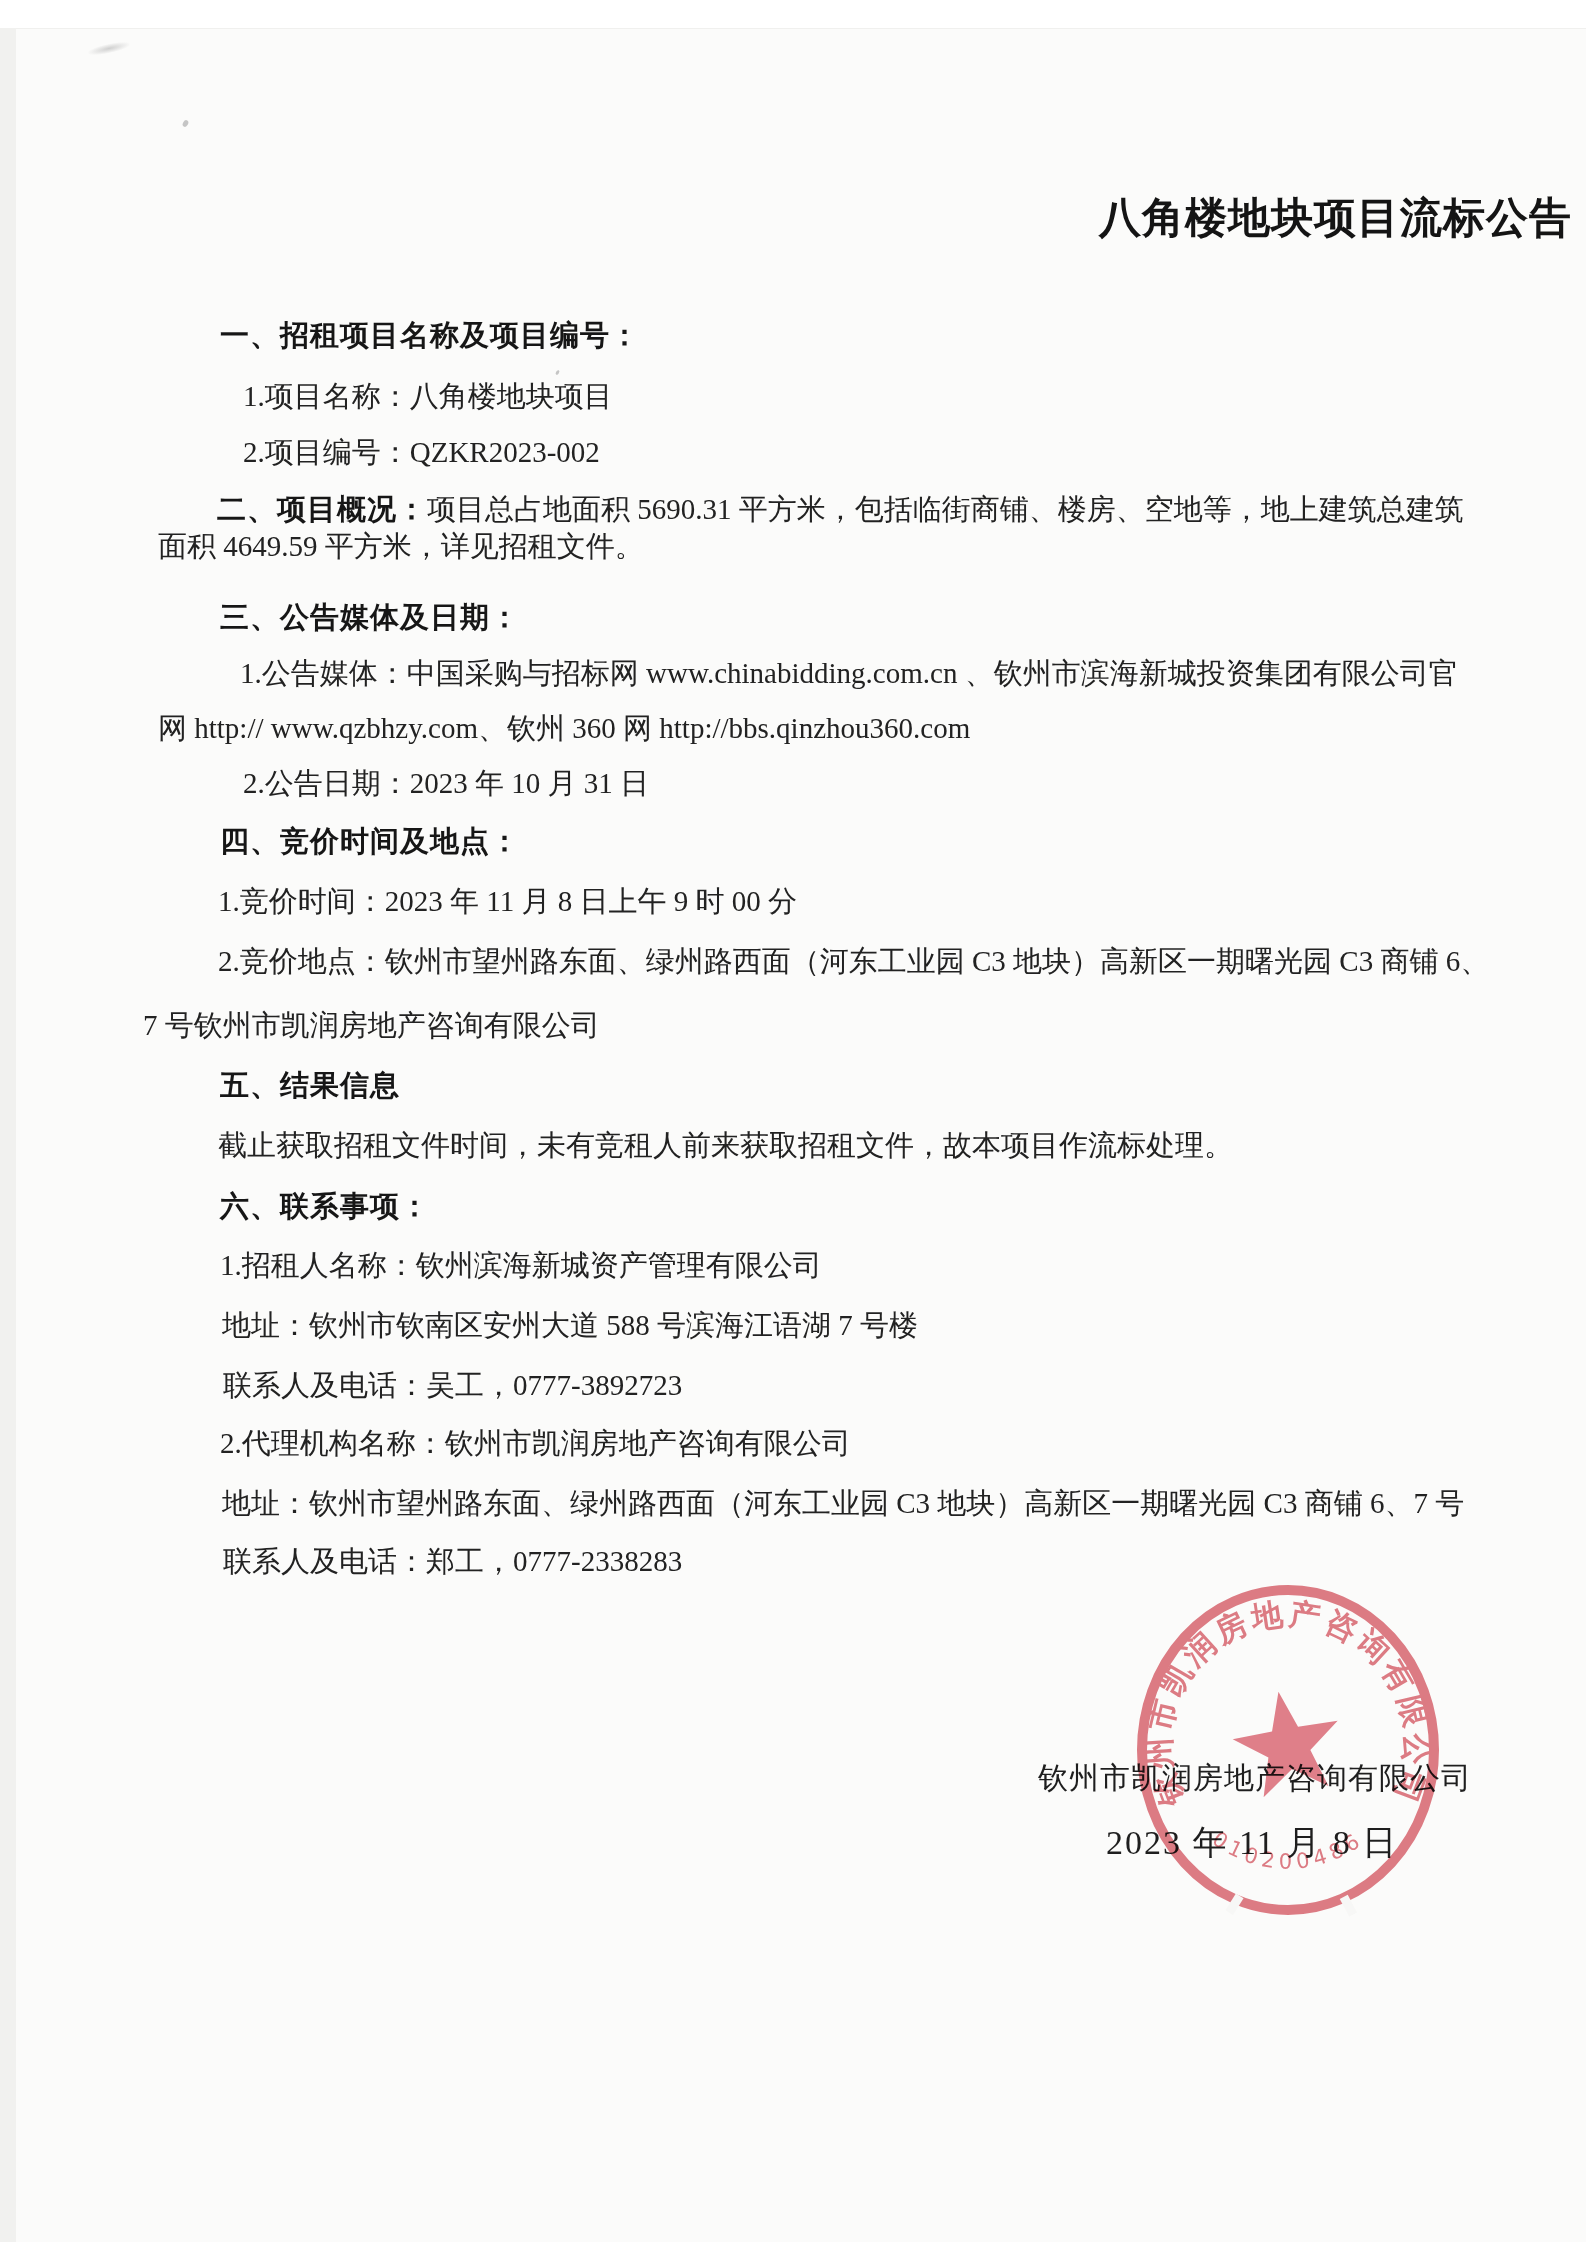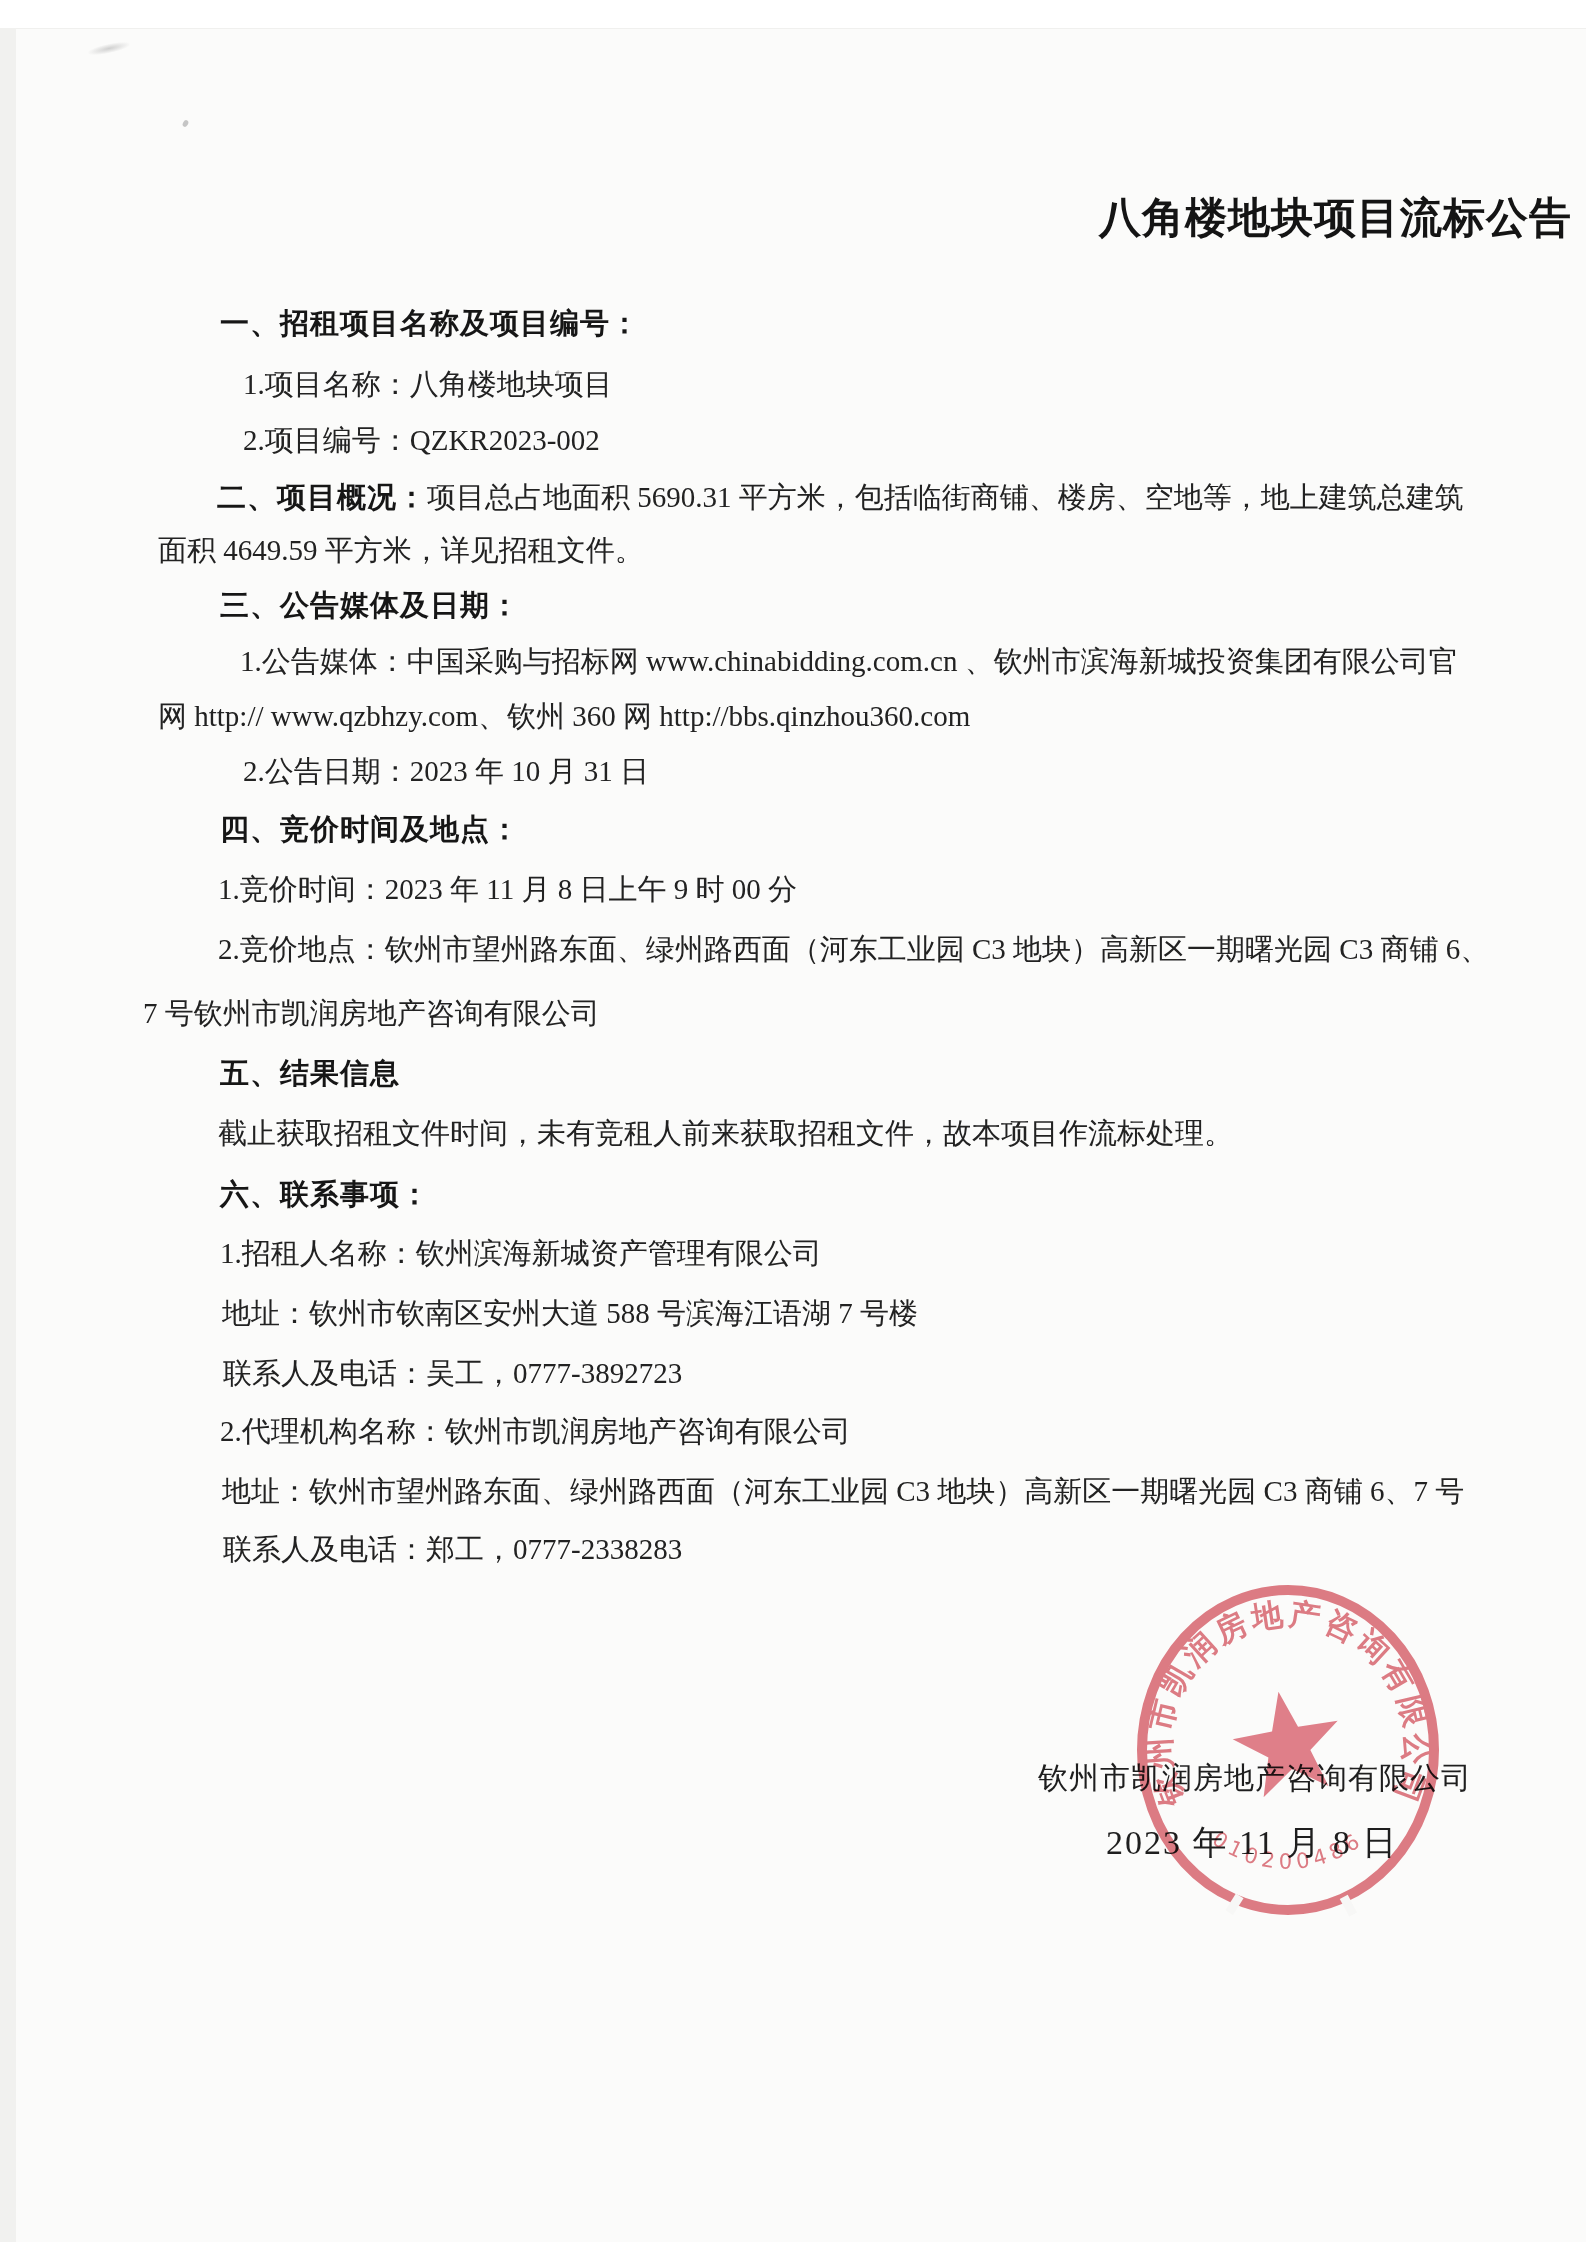--- a/index.html
+++ b/index.html
@@ -13,21 +13,21 @@
   .scan-left{position:absolute;left:0;top:28px;width:16px;height:2214px;background:#f1f1ef;}
   .pencil-smudge{position:absolute;left:88px;top:44px;width:42px;height:9px;opacity:.45;
     background:radial-gradient(ellipse at center,#9a9a9a 0%,rgba(154,154,154,0) 75%);
     transform:rotate(-12deg);}
   .speck{position:absolute;width:5px;height:7px;background:#8f8f8f;opacity:.5;border-radius:50%;transform:rotate(30deg);}
 
   .doc-title{
     position:absolute;left:0;top:162px;width:1572px;text-align:right;
     font-size:42px;font-weight:700;letter-spacing:1px;color:#141414;
   }
-  .line{position:absolute;font-size:29px;line-height:34px;white-space:nowrap;color:#222;}
+  .line{position:absolute;font-size:29px;line-height:34px;white-space:nowrap;color:#222;margin-top:12px;}
   .line .lbl{font-weight:700;color:#161616;letter-spacing:1px;}
   .line .txt{font-weight:400;}
 
   .sig-company{position:absolute;left:1038px;top:1758px;font-size:30px;white-space:nowrap;color:#1e1e1e;letter-spacing:1px;}
   .sig-date{position:absolute;left:1106px;top:1820px;font-size:34px;white-space:nowrap;color:#1e1e1e;letter-spacing:2px;}
 
   .stamp{position:absolute;left:1128px;top:1578px;width:320px;height:352px;
     opacity:.82;mix-blend-mode:multiply;}
 </style>
 </head>
@@ -46,21 +46,21 @@
 </div>
 <div class="line" style="left:243px;top:367px;">
   <span class="txt">1.项目名称：八角楼地块项目</span>
 </div>
 <div class="line" style="left:243px;top:423px;">
   <span class="txt">2.项目编号：QZKR2023-002</span>
 </div>
 <div class="line" style="left:217px;top:480px;">
   <span class="lbl">二、项目概况：</span><span class="txt">项目总占地面积 5690.31 平方米，包括临街商铺、楼房、空地等，地上建筑总建筑</span>
 </div>
-<div class="line" style="left:158px;top:533px;text-align:center;">
+<div class="line" style="left:158px;top:517px;text-align:center;">
   <span class="txt">面积 4649.59 平方米，详见招租文件。</span>
 </div>
 <div class="line" style="left:220px;top:588px;">
   <span class="lbl">三、公告媒体及日期：</span><span class="txt"></span>
 </div>
 <div class="line" style="left:240px;top:644px;">
   <span class="txt">1.公告媒体：中国采购与招标网 www.chinabidding.com.cn 、钦州市滨海新城投资集团有限公司官</span>
 </div>
 <div class="line" style="left:158px;top:699px;">
   <span class="txt">网 http:// www.qzbhzy.com、钦州 360 网 http://bbs.qinzhou360.com</span>

